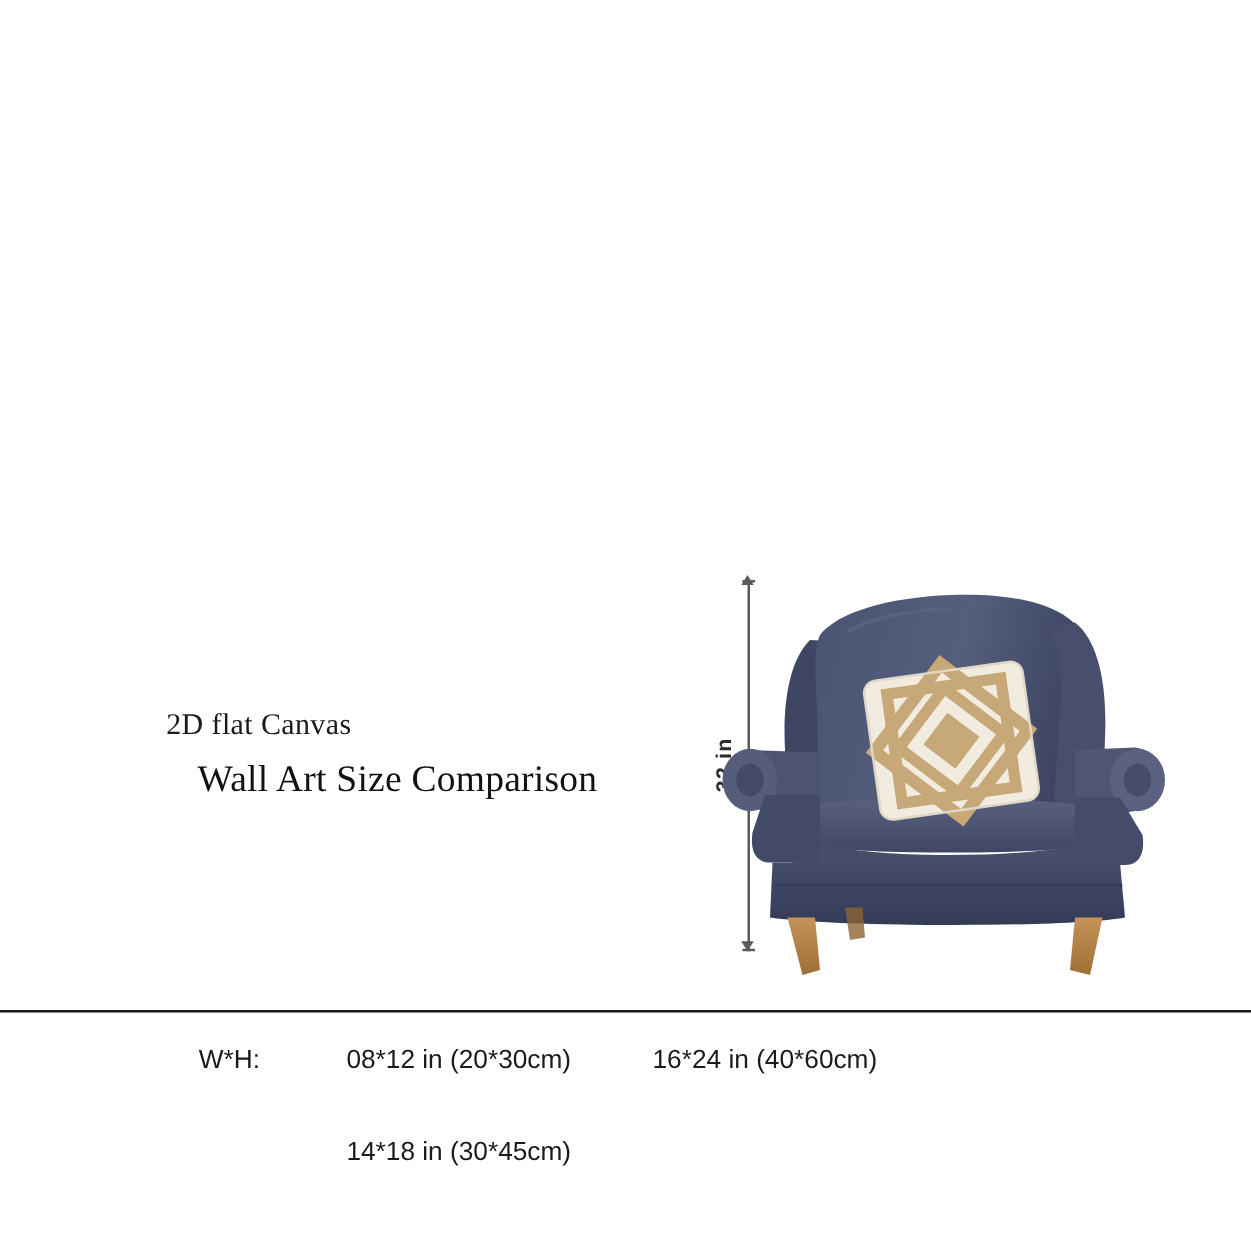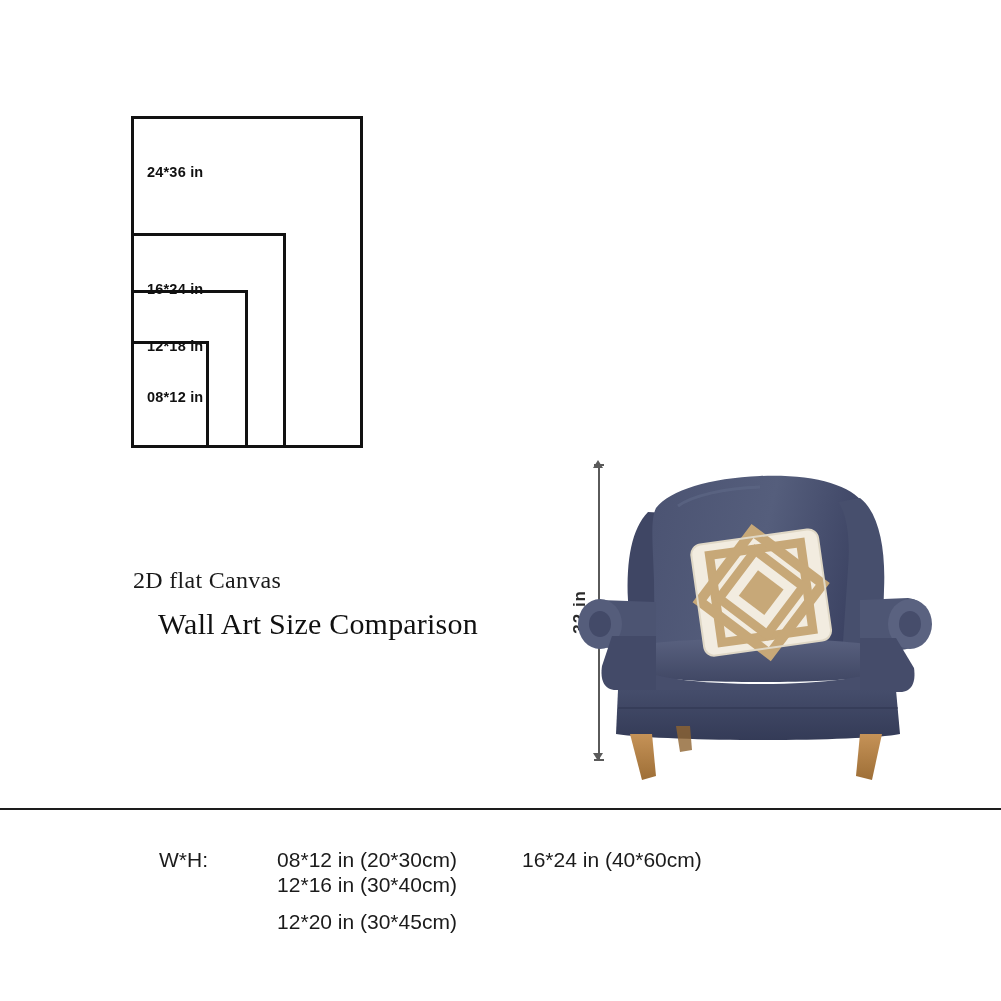--- a/index.html
+++ b/index.html
@@ -171,38 +171,27 @@
     color: #1b1b1b;
     font-family: "Liberation Sans", sans-serif;
     white-space: nowrap;
   }
   .col-prefix {
     width: 212px;
     text-align: right;
     padding-right: 4px;
   }
   .col-a { width: 310px; text-align: center; }
-  .col-b { width: 320px; text-align: left; margin-top: 12px; }
+  .col-b { width: 320px; text-align: left; }
 </style>
 </head>
 <body>
 
 <div id="page">
 
-  <div class="frames">
-    <div class="frame frame-24x36"></div>
-    <div class="frame frame-16x24"></div>
-    <div class="frame frame-12x18"></div>
-    <div class="frame frame-08x12"></div>
-
-    <div class="frame-label lbl-24x36">24*36 in</div>
-    <div class="frame-label lbl-16x24">16*24 in</div>
-    <div class="frame-label lbl-12x18">12*18 in</div>
-    <div class="frame-label lbl-08x12">08*12 in</div>
-  </div>
 
   <div class="subtitle">2D flat  Canvas</div>
   <div class="maintitle">Wall Art Size Comparison</div>
 
   <div class="scene">
 
     <div class="dim"></div>
     <div class="arrow-up"></div>
     <div class="arrow-down"></div>
     <div class="dim-label">32 in</div>
@@ -291,22 +280,21 @@
   <div class="rule"></div>
 
   <div class="sizes">
     <div class="size-row">
       <div class="size-cell col-prefix">W*H:</div>
       <div class="size-cell col-a">08*12 in  (20*30cm)</div>
       <div class="size-cell col-b">16*24 in  (40*60cm)</div>
     </div>
     <div class="size-row">
       <div class="size-cell col-prefix"></div>
-      <div class="size-cell col-a">12*16 in  (30*40cm)</div>
     </div>
     <div class="size-row">
       <div class="size-cell col-prefix"></div>
-      <div class="size-cell col-a">12*20 in  (30*45cm)</div>
+      <div class="size-cell col-a">14*18 in  (30*45cm)</div>
       <div class="size-cell col-b"></div>
     </div>
   </div>
 
 </div>
 
 </body></html>

